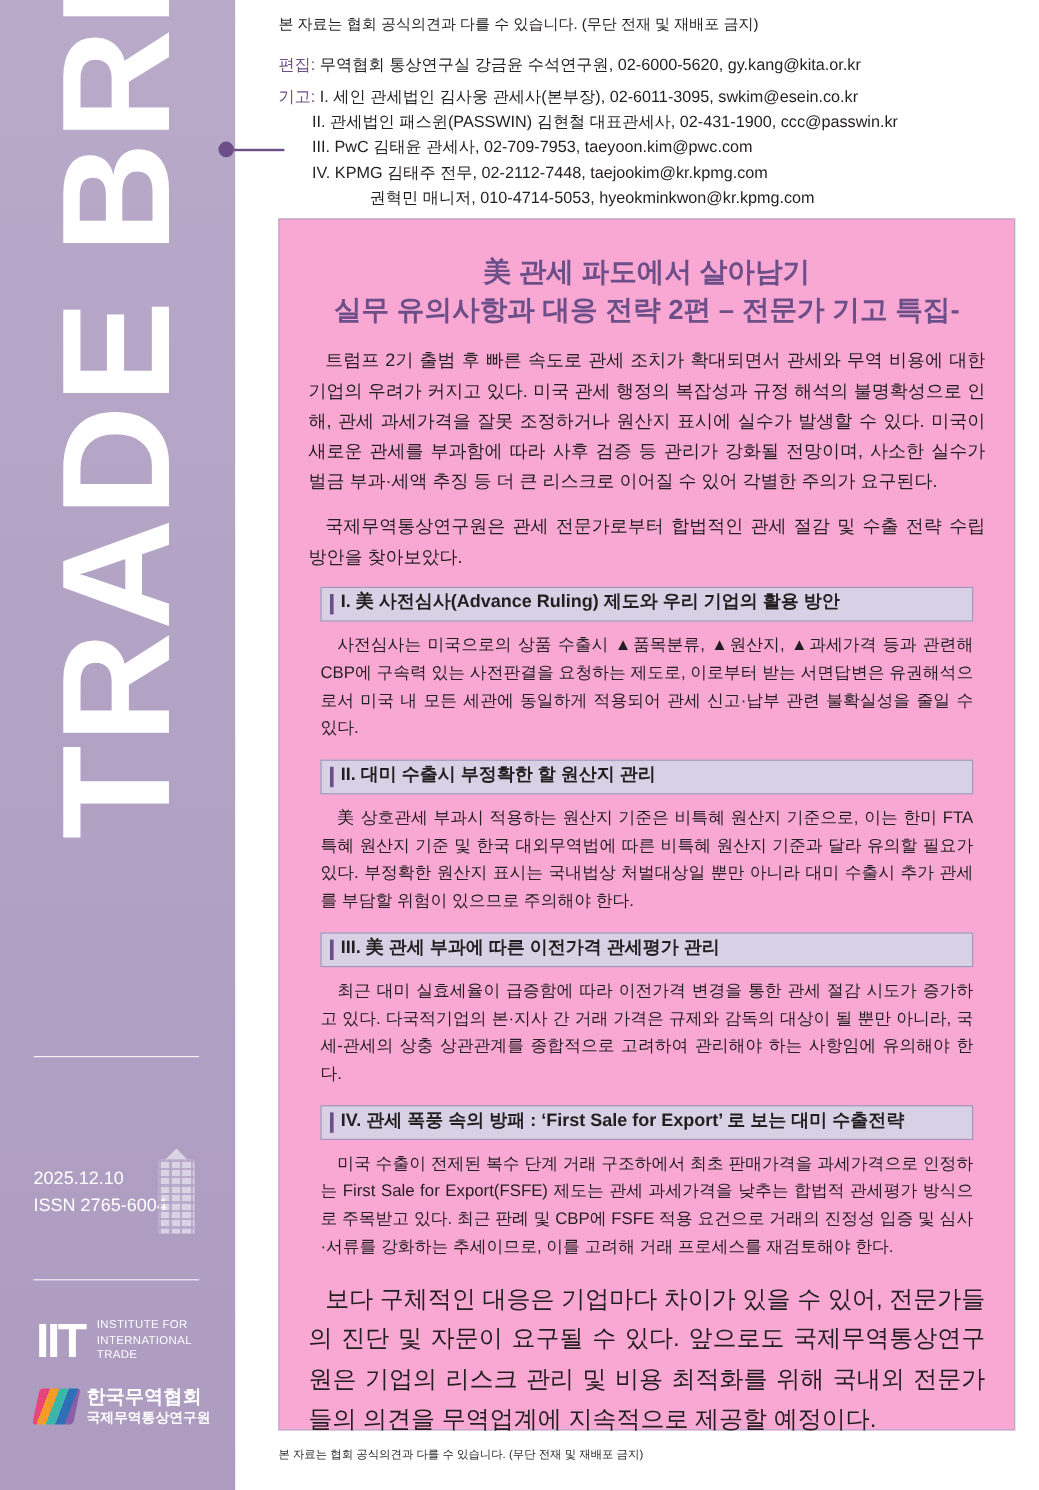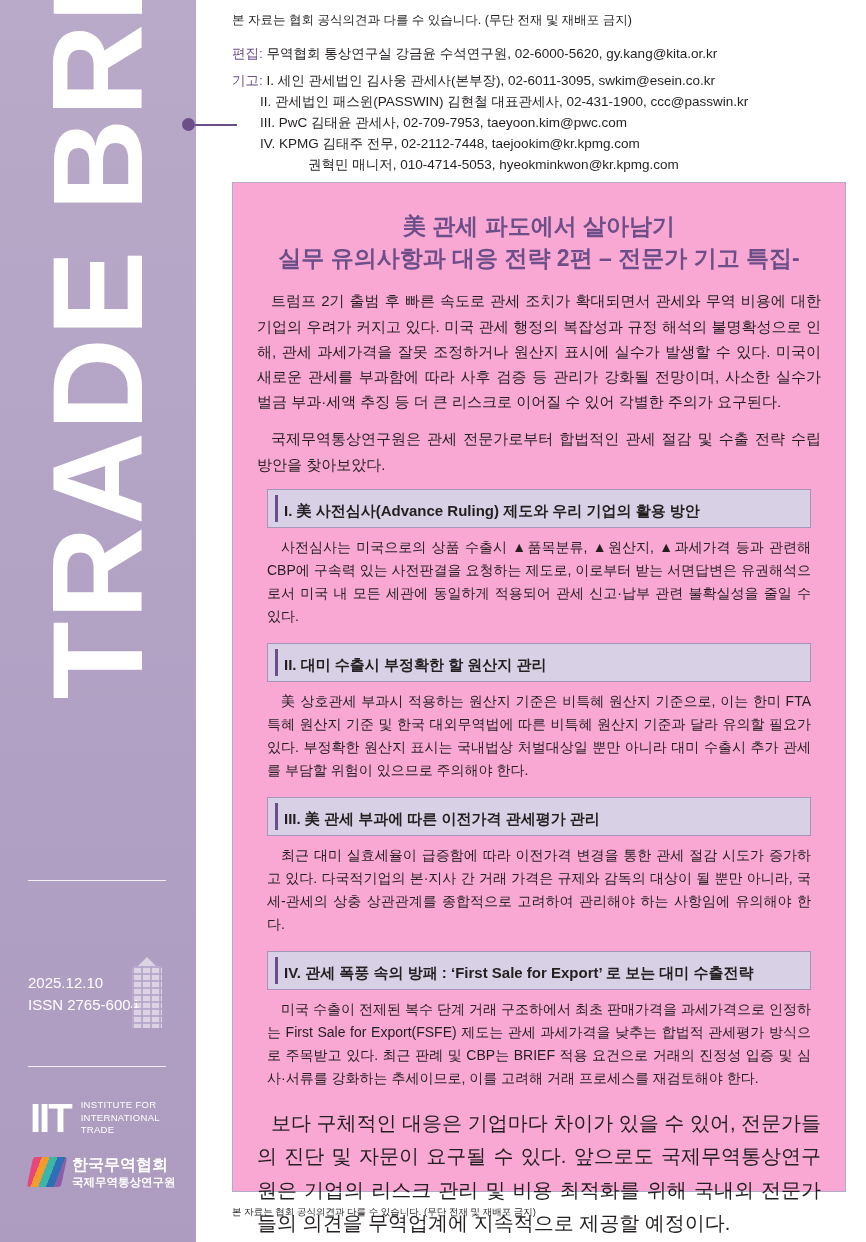--- a/index.html
+++ b/index.html
@@ -192,21 +192,21 @@
     text-align: justify;
     text-justify: inter-word;
     margin: 0 0 12px 0;
     text-indent: 14px;
   }
   .section { margin: 0 0 14px 0; }
   .section-head {
     position: relative;
     background: #d8d0e4;
     border: 1px solid #a595bb;
-    padding: 12px 10px 6px 16px;
+    padding: 2px 10px 6px 16px;
     font-weight: 800;
     font-size: 15px;
     color: #231f20;
     margin: 0 10px 8px 10px;
   }
   .section-head:before {
     content: "";
     position: absolute;
     left: 7px; top: 5px; bottom: 5px;
     width: 3px;
@@ -318,20 +318,20 @@
       <p class="section-body">美 상호관세 부과시 적용하는 원산지 기준은 비특혜 원산지 기준으로, 이는 한미 FTA 특혜 원산지 기준 및 한국 대외무역법에 따른 비특혜 원산지 기준과 달라 유의할 필요가 있다. 부정확한 원산지 표시는 국내법상 처벌대상일 뿐만 아니라 대미 수출시 추가 관세를 부담할 위험이 있으므로 주의해야 한다.</p>
     </div>
 
     <div class="section">
       <div class="section-head">III. 美 관세 부과에 따른 이전가격 관세평가 관리</div>
       <p class="section-body">최근 대미 실효세율이 급증함에 따라 이전가격 변경을 통한 관세 절감 시도가 증가하고 있다. 다국적기업의 본·지사 간 거래 가격은 규제와 감독의 대상이 될 뿐만 아니라, 국세-관세의 상충 상관관계를 종합적으로 고려하여 관리해야 하는 사항임에 유의해야 한다.</p>
     </div>
 
     <div class="section">
       <div class="section-head">IV. 관세 폭풍 속의 방패 : ‘First Sale for Export’ 로 보는 대미 수출전략</div>
-      <p class="section-body">미국 수출이 전제된 복수 단계 거래 구조하에서 최초 판매가격을 과세가격으로 인정하는 First Sale for Export(FSFE) 제도는 관세 과세가격을 낮추는 합법적 관세평가 방식으로 주목받고 있다. 최근 판례 및 CBP는 BRIEF 적용 요건으로 거래의 진정성 입증 및 심사·서류를 강화하는 추세이므로, 이를 고려해 거래 프로세스를 재검토해야 한다.</p>
+      <p class="section-body">미국 수출이 전제된 복수 단계 거래 구조하에서 최초 판매가격을 과세가격으로 인정하는 First Sale for Export(FSFE) 제도는 관세 과세가격을 낮추는 합법적 관세평가 방식으로 주목받고 있다. 최근 판례 및 CBP에 FSFE 적용 요건으로 거래의 진정성 입증 및 심사·서류를 강화하는 추세이므로, 이를 고려해 거래 프로세스를 재검토해야 한다.</p>
     </div>
 
     <p class="closing">보다 구체적인 대응은 기업마다 차이가 있을 수 있어, 전문가들의 진단 및 자문이 요구될 수 있다. 앞으로도 국제무역통상연구원은 기업의 리스크 관리 및 비용 최적화를 위해 국내외 전문가들의 의견을 무역업계에 지속적으로 제공할 예정이다.</p>
   </div>
 
   <div class="notice-bottom">본 자료는 협회 공식의견과 다를 수 있습니다. (무단 전재 및 재배포 금지)</div>
 </div>
 
 </body></html>

